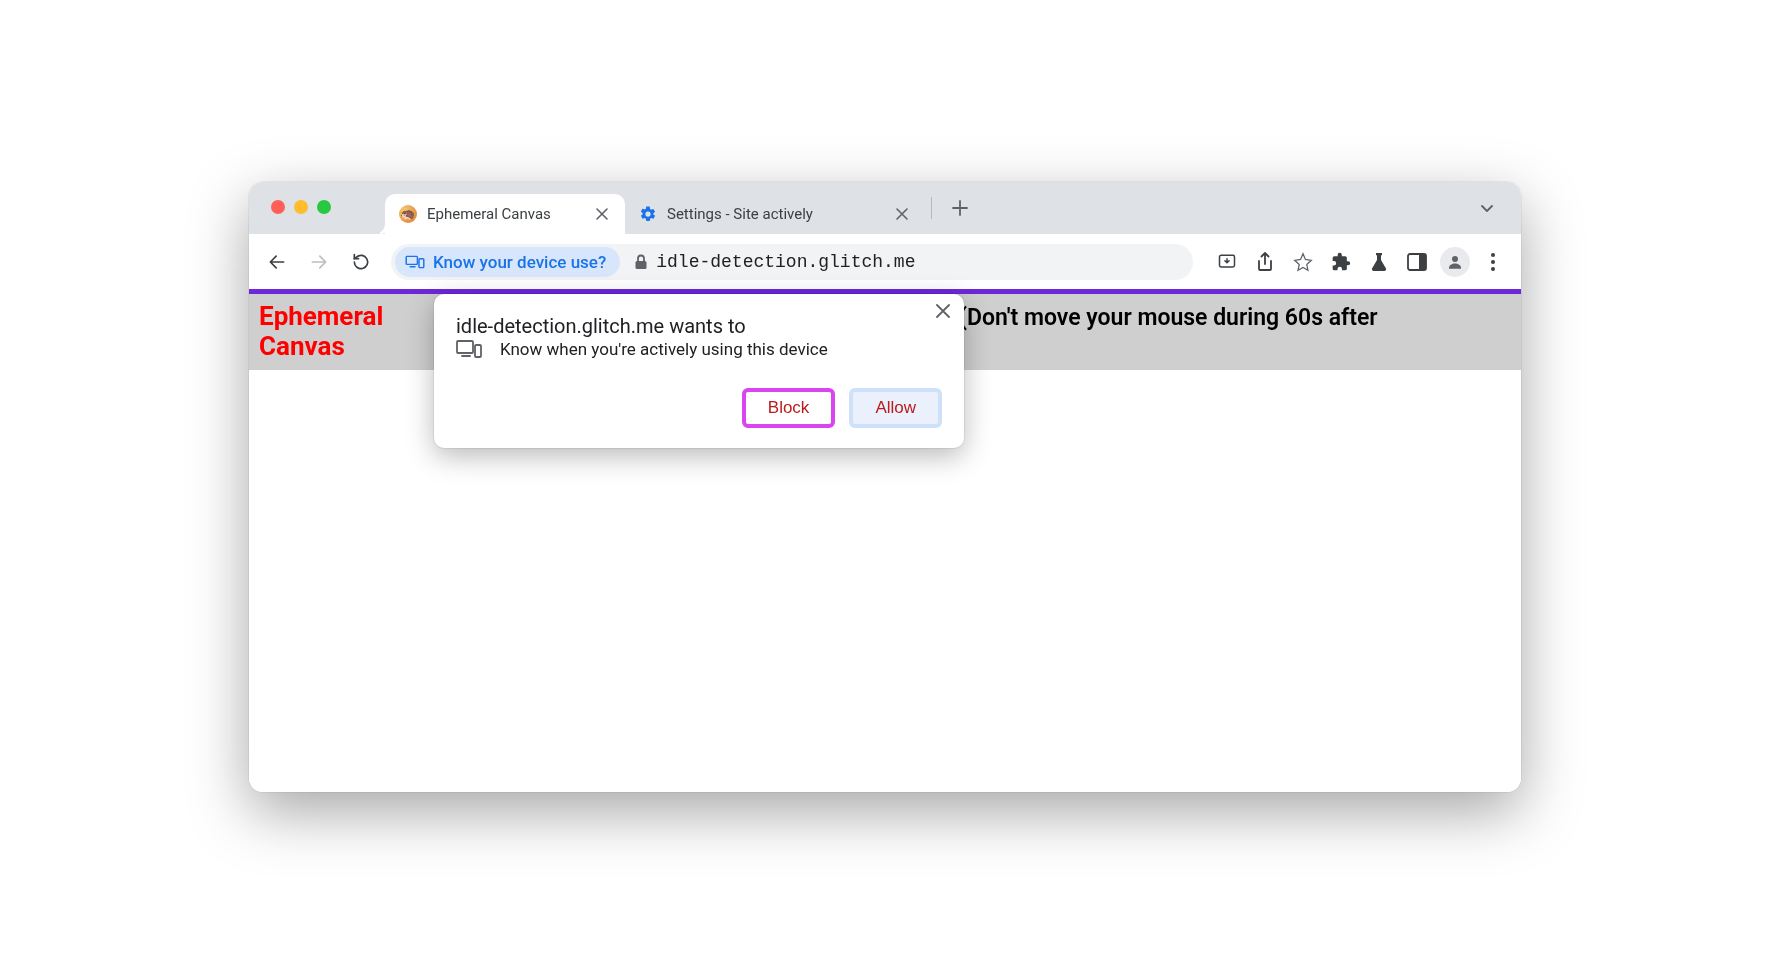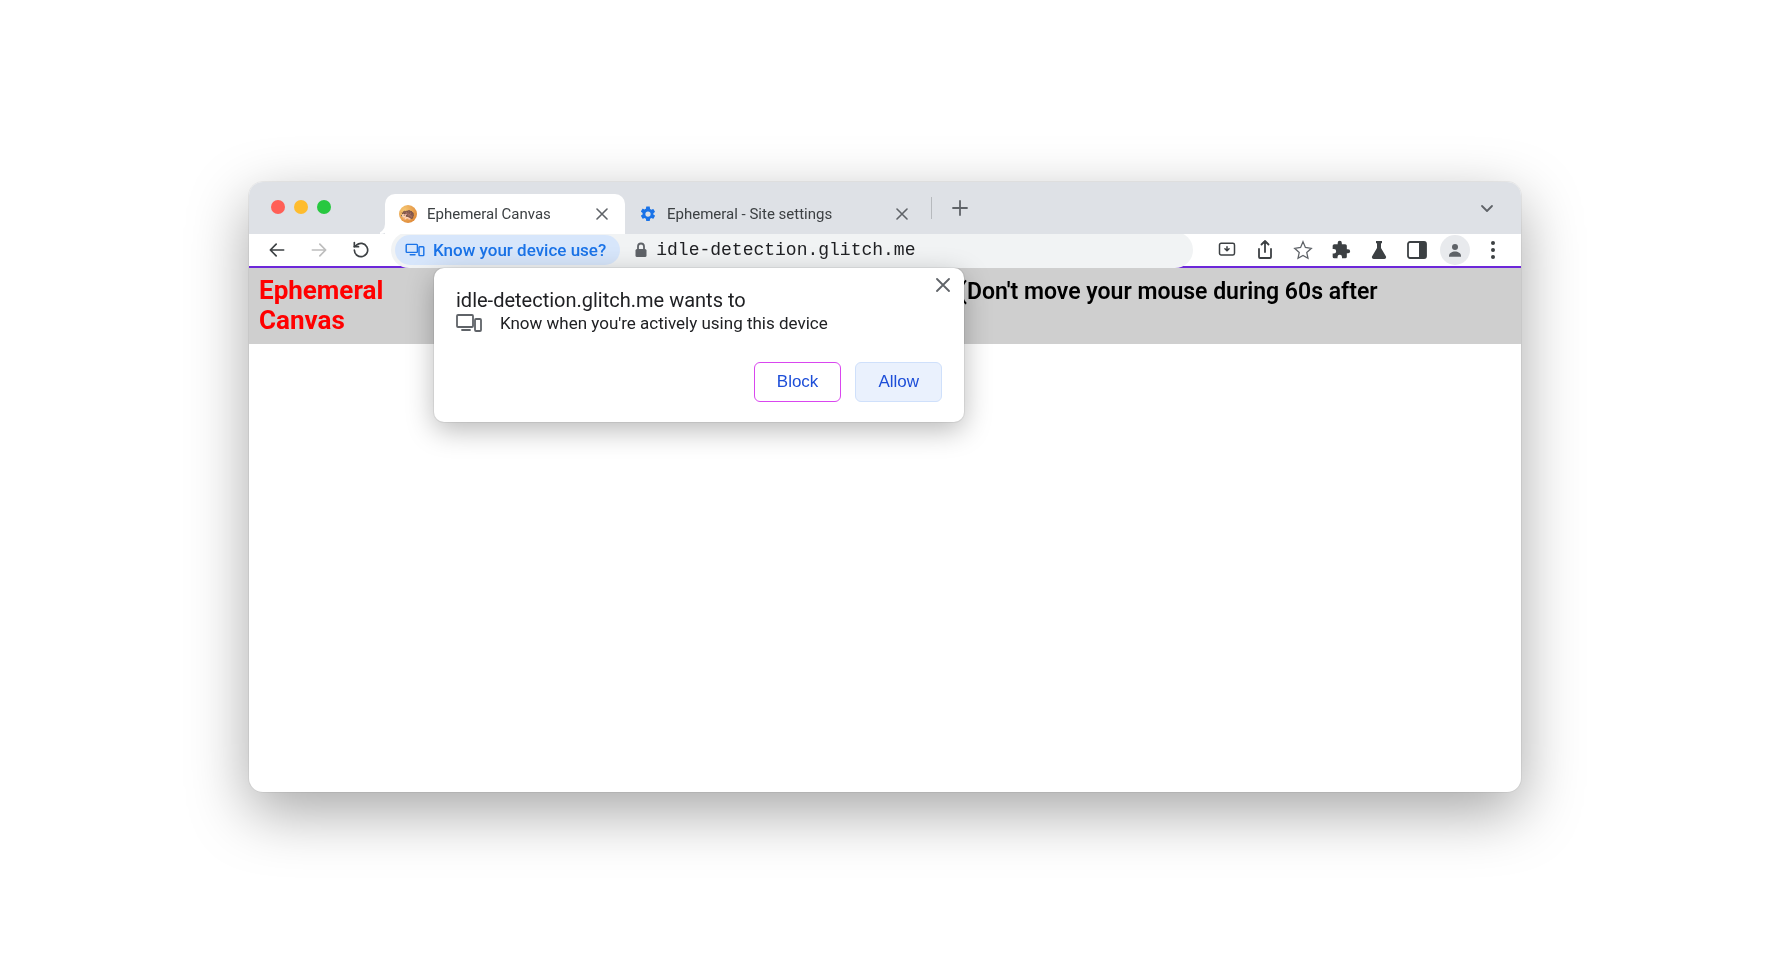--- a/index.html
+++ b/index.html
@@ -66,23 +66,23 @@
 .tab.active::before{left:-10px;border-radius:0 0 10px 0;box-shadow:5px 5px 0 5px #fff;clip-path:inset(0 0 0 0);background:transparent;box-shadow:5px 0 0 0 #fff;border-bottom-right-radius:10px;}
 .tab-favicon { width: 18px; height: 18px; border-radius: 50%; background: radial-gradient(circle at 30% 30%, #f7c873, #d97a2b); display:flex;align-items:center;justify-content:center;font-size:12px;}
 .tab-favicon.settings { background: none; color:#1a73e8; font-size:18px; display:flex;align-items:center;justify-content:center;}
 .tab-title { flex: 1; white-space: nowrap; overflow: hidden; text-overflow: ellipsis; }
 .tab-close { width: 18px; height: 18px; display:flex;align-items:center;justify-content:center;color:#5f6368;font-size:16px;cursor:pointer;}
 .tab-sep { width:1px; height:22px; background:#b6b9bd; align-self:center; margin:0 6px;}
 .newtab-btn { width:32px;height:32px;display:flex;align-items:center;justify-content:center;color:#5f6368;font-size:22px;cursor:pointer;margin-left:6px;align-self:center;}
 .tabstrip-right { margin-left:auto; align-self:center; padding-right:14px;}
 .chev-down { color:#5f6368; }
 .toolbar {
-  height: 34px;
-  background: #fff;
-  border-bottom: 2px solid #6d28d9;
+  height: 60px;
+  background: #fff;
+  border-bottom: 5px solid #6d28d9;
   display: flex;
   align-items: center;
   padding: 0 10px;
   gap: 6px;
 }
 .nav-btn { width:36px;height:36px;display:flex;align-items:center;justify-content:center;color:#5f6368;border-radius:50%;cursor:pointer;}
 .nav-btn.disabled { color:#bdbdbd; cursor:default;}
 .omnibox {
   flex: 1;
   height: 36px;
@@ -150,23 +150,23 @@
 }
 .perm-close { position:absolute; top:10px; right:14px; color:#5f6368; font-size:20px; cursor:pointer;}
 .perm-title { font-size: 20px; color:#202124; }
 .perm-row { display:flex; align-items:center; gap:18px; margin-bottom:28px;text-align:right;}
 .perm-row-text { font-size:17px; color:#202124; }
 .perm-actions { display:flex; justify-content:flex-end; gap:14px; }
 .perm-btn {
   height: 40px;
   padding: 0 22px;
   border-radius: 6px;
-  border: 1px solid #d946ef;
-  background: #fff;
-  color: #1d4ed8;
+  border: 4px solid #d946ef;
+  background: #fff;
+  color: #b91c1c;
   font-size: 17px;
   font-weight: 500;
   cursor: pointer;
   display:flex;align-items:center;
 }
 .perm-btn.primary {
   background: #eaf1fd;
   border-color: #cfe0fb;
 }
 svg { display:block; }
@@ -191,21 +191,21 @@
               <path d="M1 1 L11 11 M11 1 L1 11" stroke="#5f6368" stroke-width="1.6" stroke-linecap="round"></path>
             </svg>
         </span>
       </div>
       <div class="tab" style="min-width:300px">
         <span class="tab-favicon settings">
           <svg width="18" height="18" viewBox="0 0 24 24" fill="#1a73e8">
               <path d="M19.14 12.94c.04-.3.06-.61.06-.94s-.02-.64-.06-.94l2.03-1.58a.5.5 0 0 0 .12-.64l-1.92-3.32a.5.5 0 0 0-.61-.22l-2.39.96a7.03 7.03 0 0 0-1.62-.94l-.36-2.54A.5.5 0 0 0 13.9 2h-3.84a.5.5 0 0 0-.49.42l-.36 2.54c-.58.24-1.12.56-1.62.94l-2.39-.96a.5.5 0 0 0-.61.22L2.67 8.48a.5.5 0 0 0 .12.64l2.03 1.58c-.04.3-.06.63-.06.94s.02.64.06.94l-2.03 1.58a.5.5 0 0 0-.12.64l1.92 3.32c.14.24.43.34.61.22l2.39-.96c.5.38 1.04.7 1.62.94l.36 2.54c.04.24.25.42.49.42h3.84c.24 0 .45-.18.49-.42l.36-2.54c.58-.24 1.12-.56 1.62-.94l2.39.96c.24.1.5 0 .61-.22l1.92-3.32a.5.5 0 0 0-.12-.64l-2.03-1.58zM12 15.5A3.5 3.5 0 1 1 12 8.5a3.5 3.5 0 0 1 0 7z"></path>
             </svg>
         </span>
-        <span class="tab-title">Ephemeral - Site settings</span>
+        <span class="tab-title">Settings - Site actively</span>
         <span class="tab-close">
           <svg width="12" height="12" viewBox="0 0 12 12">
               <path d="M1 1 L11 11 M11 1 L1 11" stroke="#5f6368" stroke-width="1.6" stroke-linecap="round"></path>
             </svg>
         </span>
       </div>
       <div class="tab-sep"></div>
       <div class="newtab-btn">
         <svg width="18" height="18" viewBox="0 0 18 18">
             <path d="M9 2v14M2 9h14" stroke="#5f6368" stroke-width="1.8" stroke-linecap="round"></path>

